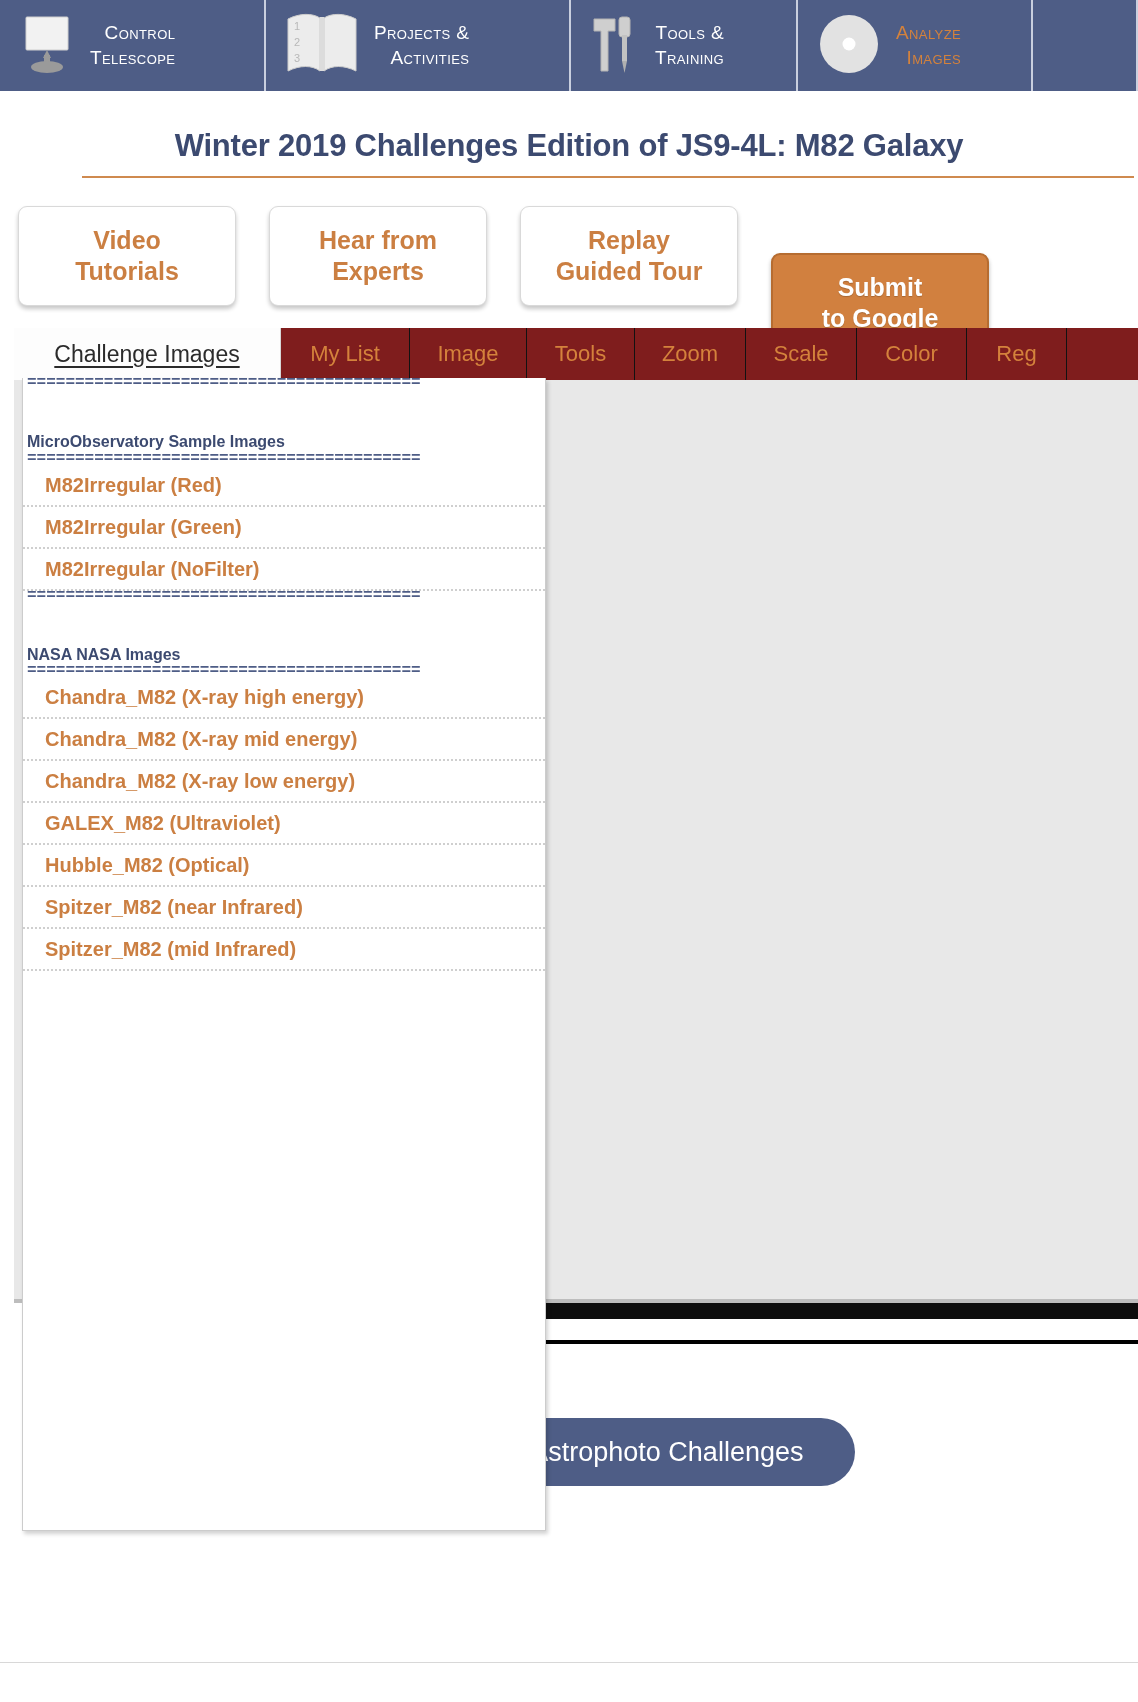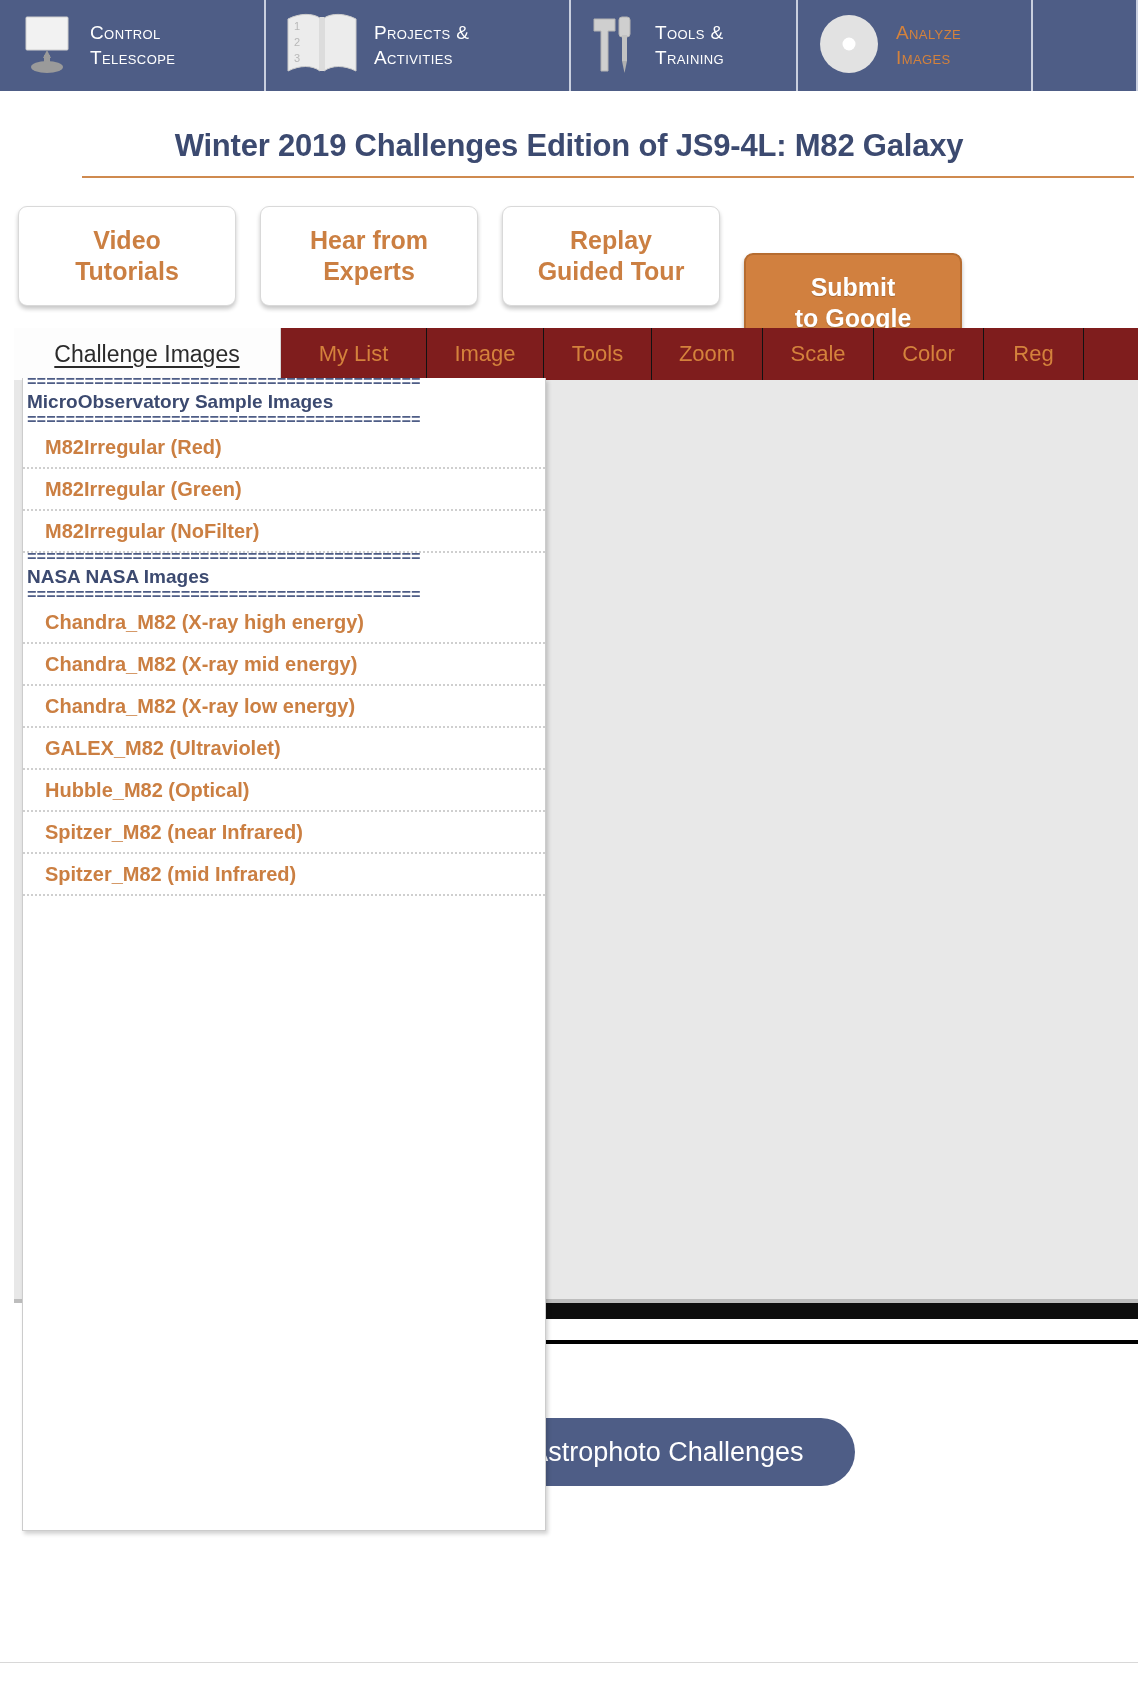--- a/index.html
+++ b/index.html
@@ -47,20 +47,21 @@
 
   .nav-label {
     font-family: "Liberation Sans", sans-serif;
     font-size: 19px;
     font-weight: 400;
     font-variant: small-caps;
     letter-spacing: 0.4px;
     line-height: 1.28;
     color: #ffffff;
     white-space: pre-line;
+    text-align: right;
   }
   .nav-label.accent { color: #d4823c; }
 
   .nav-icon { flex: 0 0 auto; display:block; }
 
   
   .title-wrap {
     position: absolute;
     left: 0; top: 128px;
     width: 1138px;
@@ -80,21 +81,21 @@
     width: 1052px;
     height: 2px;
     background: #cf8a4f;
   }
 
   
   .btn-row {
     position: absolute;
     left: 18px; top: 206px;
     display: flex;
-    gap: 24px;
+    gap: 33px;
   }
   .abtn {
     width: 218px;
     height: 100px;
     box-sizing: border-box;
     border-radius: 9px;
     display: flex;
     align-items: center;
     justify-content: center;
     text-align: center;
@@ -153,21 +154,21 @@
   }
   .mtab.active {
     background: #fdfdfd;
     color: #2b2b2b;
     text-decoration: underline;
     text-underline-offset: 4px;
     border-right: 1px solid #d7d7d7;
     font-size: 23px;
   }
   .mtab-w-active { width: 267px; }
-  .mtab-w1 { width: 146px; }
+  .mtab-w1 { width: 129px; }
   .mtab-w2 { width: 117px; }
   .mtab-w3 { width: 108px; }
   .mtab-w4 { width: 111px; }
   .mtab-w5 { width: 111px; }
   .mtab-w6 { width: 110px; }
   .mtab-w7 { width: 100px; }
 
   
   .display-area {
     position: absolute;
@@ -201,26 +202,27 @@
     letter-spacing: 0px;
     line-height: 11px;
     padding: 0 4px;
     overflow: hidden;
     white-space: nowrap;
     height: 11px;
     user-select: none;
   }
   .dd-head {
     font-family: "Liberation Sans", sans-serif;
-    font-size: 19px;
+    font-size: 16px;
     font-weight: bold;
     color: #3c4a70;
     padding: 3px 4px 3px 4px;
     line-height: 1.1;
     white-space: nowrap;
+    margin-top: 41px;
   }
   .dd-item {
     font-family: "Liberation Sans", sans-serif;
     font-size: 20px;
     font-weight: bold;
     color: #cb7f42;
     padding: 9px 4px 9px 22px;
     border-bottom: 2px dotted #cfcfcf;
     line-height: 1.1;
     white-space: nowrap;

